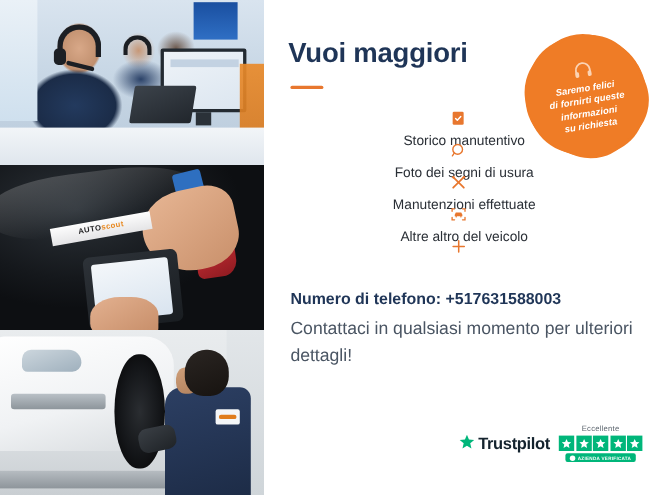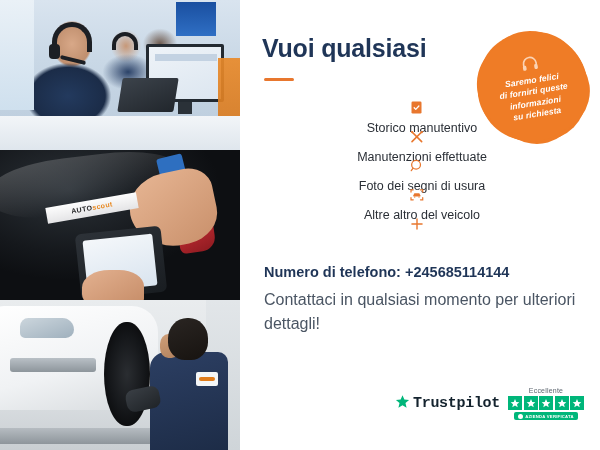--- a/index.html
+++ b/index.html
@@ -122,21 +122,21 @@
   .feature-item { display: flex; align-items: center; height: 29px; flex-direction: column; }
   .feature-icon { width: 26px; flex: 0 0 26px; display: flex; align-items: center; justify-content: flex-start; color: #e8772e; line-height: 0; }
   .feature-label { font-size: 12.5px; color: #2a2f36; font-weight: 400; }
 
   .phone { margin: 24px 0 0 2px; font-size: 14.5px; font-weight: 700; color: #1f3557; }
   .contact { margin: 8px 0 0 2px; font-size: 16px; line-height: 1.55; color: #4a5563; }
 
   
   .tp { position: absolute; right: 16px; bottom: 30px; display: flex; align-items: center; gap: 8px; }
   .tp-logo { display: flex; align-items: center; gap: 3px; }
-  .tp-logo-text { font-size: 15px; font-weight: 700; color: #14232e; letter-spacing: -.3px; font-family: Liberation Mono, monospace; }
+  .tp-logo-text { font-size: 15px; font-weight: 700; color: #14232e; letter-spacing: -.3px; }
   .tp-right { display: flex; flex-direction: column; align-items: center; gap: 2px; }
   .tp-excellent { font-size: 7px; color: #5d666f; letter-spacing: .2px; }
   .tp-stars { display: flex; gap: 1.5px; }
   .tp-star { width: 14px; height: 14px; background: #00b67a; display: flex; align-items: center; justify-content: center; }
   .tp-verified { display: flex; align-items: center; gap: 2px; background: #00b67a;
     border-radius: 2px; padding: 1.5px 4px; }
   .tp-verified-text { font-size: 4.2px; color: #ffffff; font-weight: 700; letter-spacing: .25px; }
   .tp-check { width: 5px; height: 5px; border-radius: 50%; background: #fff; }
 </style>
 </head>
@@ -182,21 +182,21 @@
       <div class="mech-head"></div>
       <div class="patch"></div>
       <div class="glove"></div>
       <div class="lift"></div>
     </div>
   </div>
 
   <div class="panel">
 
     <h1 class="heading">
-      <span>Vuoi qualsiasi</span><br>
+      <span>Vuoi maggiori</span><br>
     </h1>
     <div class="rule"></div>
 
     <div class="badge">
       <div class="burst"></div>
       <div class="burst2"></div>
       <div class="burst3"></div>
       <div class="badge-inner">
         <span class="badge-icon">
           <svg width="19" height="19" viewBox="0 0 24 24" fill="none" stroke="currentColor" stroke-width="2.1" stroke-linecap="round">
@@ -220,62 +220,62 @@
           <svg width="15" height="15" viewBox="0 0 24 24">
             <rect x="4" y="2.5" width="16" height="19" rx="2" fill="#e8772e"></rect>
             <path d="M8.3 12.4l2.5 2.6 5-5.4" fill="none" stroke="#ffffff" stroke-width="2.1" stroke-linecap="round" stroke-linejoin="round"></path>
           </svg>
         </span>
         <span class="feature-label">Storico manutentivo</span>
       </li>
 
       <li class="feature-item">
         <span class="feature-icon">
+          <svg width="16" height="16" viewBox="0 0 24 24" fill="none" stroke="#e8772e" stroke-width="1.9" stroke-linecap="round">
+            <circle cx="10.6" cy="10.2" r="6.6"></circle>
+            <path d="M5.9 15.4L3.4 19"></path>
+          </svg>
+        </span>
+        <span class="feature-label">Foto dei segni di usura</span>
+      </li>
+
+      <li class="feature-item">
+        <span class="feature-icon">
           <svg width="16" height="16" viewBox="0 0 24 24" stroke="#e8772e" stroke-width="2.4" stroke-linecap="round" fill="none">
             <path d="M4.5 4.5L19 19"></path>
             <path d="M19 4.5L4.5 19"></path>
             <circle cx="4.8" cy="4.8" r="1.7" fill="#e8772e" stroke="none"></circle>
             <circle cx="19.2" cy="4.8" r="1.7" fill="#e8772e" stroke="none"></circle>
           </svg>
         </span>
         <span class="feature-label">Manutenzioni effettuate</span>
       </li>
 
       <li class="feature-item">
         <span class="feature-icon">
-          <svg width="16" height="16" viewBox="0 0 24 24" fill="none" stroke="#e8772e" stroke-width="1.9" stroke-linecap="round">
-            <circle cx="10.6" cy="10.2" r="6.6"></circle>
-            <path d="M5.9 15.4L3.4 19"></path>
-          </svg>
-        </span>
-        <span class="feature-label">Foto dei segni di usura</span>
-      </li>
-
-      <li class="feature-item">
-        <span class="feature-icon">
           <svg width="16" height="16" viewBox="0 0 24 24" fill="none" stroke="#e8772e" stroke-width="1.8" stroke-linecap="round">
             <path d="M3 7.6V4.3h3.4M20.6 7.6V4.3h-3.4M3 15.9v3.4h3.4M20.6 15.9v3.4h-3.4"></path>
             <path d="M6.6 14.4h10.4v-2.1l-1.5-3h-7.4l-1.5 3z" fill="#e8772e" stroke="none"></path>
             <circle cx="8.6" cy="15.1" r="1" fill="#e8772e" stroke="none"></circle>
             <circle cx="15" cy="15.1" r="1" fill="#e8772e" stroke="none"></circle>
           </svg>
         </span>
         <span class="feature-label">Altre altro del veicolo</span>
       </li>
 
       <li class="feature-item">
         <span class="feature-icon">
           <svg width="16" height="16" viewBox="0 0 24 24" stroke="#e8772e" stroke-width="2.1" stroke-linecap="round">
             <path d="M12 4.4v15.2M4.4 12h15.2"></path>
           </svg>
         </span>
       </li>
     </ul>
 
-    <div class="phone">Numero di telefono: +245685114144</div>
+    <div class="phone">Numero di telefono: +517631588003</div>
 
     <p class="contact">
       <span>Contattaci in qualsiasi momento per ulteriori dettagli!</span><br>
     </p>
 
     <div class="tp">
       <div class="tp-logo">
         <span>
           <svg width="15" height="15" viewBox="0 0 24 24">
             <path d="M12 1.8l2.95 7.05 7.6.6-5.78 4.98 1.76 7.42L12 17.9l-6.53 3.95 1.76-7.42L1.45 9.45l7.6-.6z" fill="#00b67a"></path>

